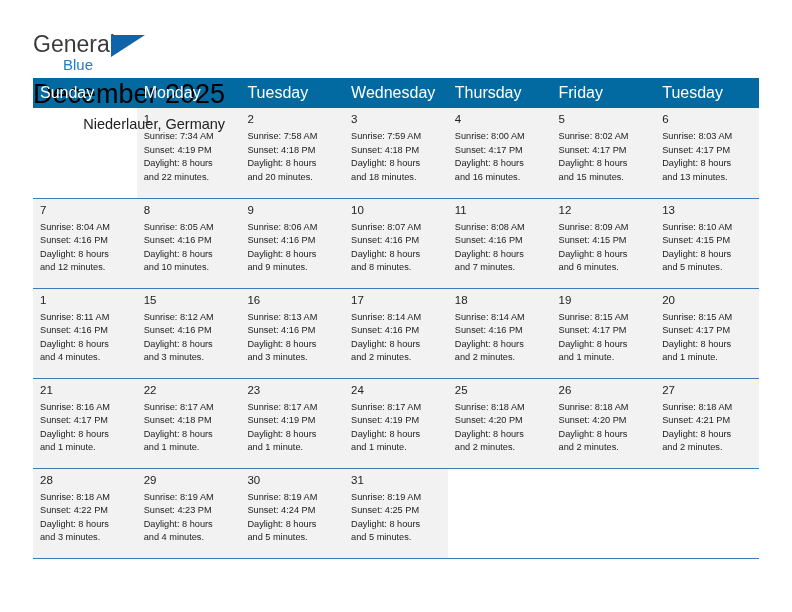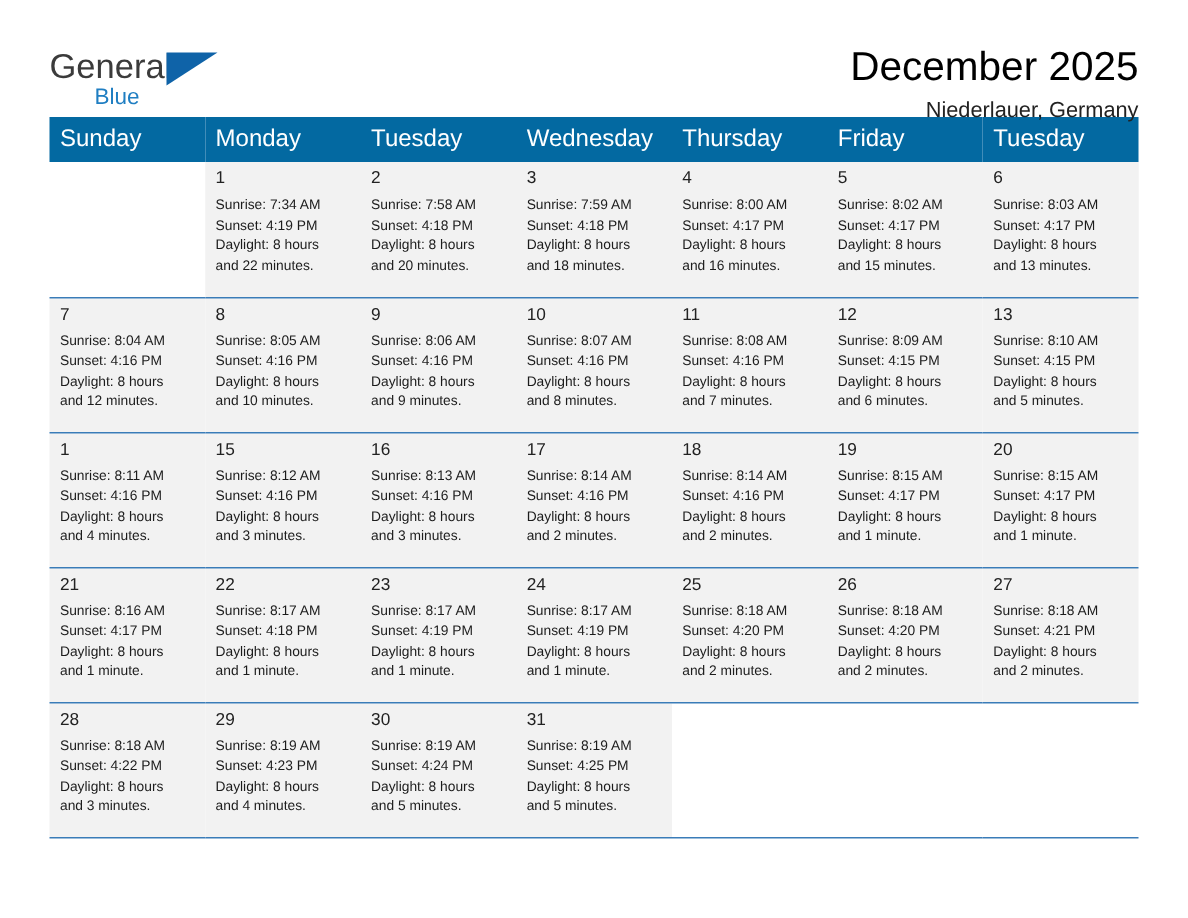--- a/index.html
+++ b/index.html
@@ -19,20 +19,21 @@
     padding: 0;
   }
 
   
   .header {
     display: flex;
     align-items: flex-start;
     justify-content: space-between;
     padding: 26px 33px 0 33px;
     height: 78px;
+    flex-direction: column;
   }
   .brand {
     position: relative;
     width: 140px;
     height: 54px;
     padding-top: 6px;
   }
   .brand-general {
     font-size: 23px;
     color: #3b3b3b;

